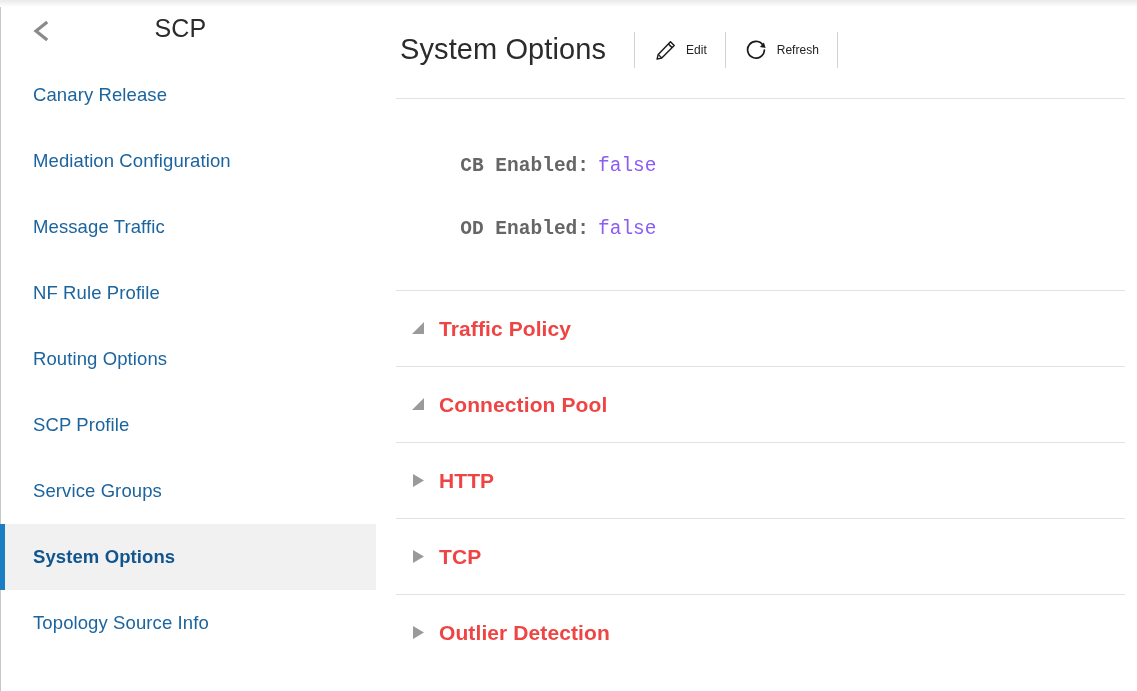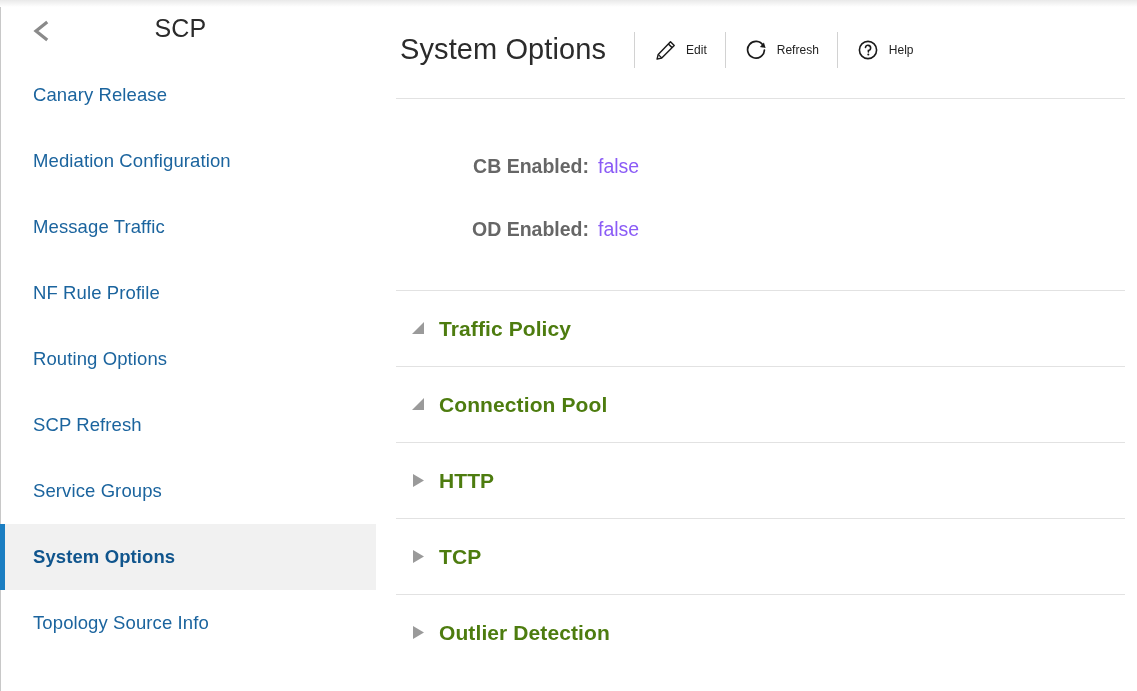--- a/index.html
+++ b/index.html
@@ -155,20 +155,21 @@
   #header-rule {
     height: 1px;
     background: #e2e2e2;
     margin-left: 20px;
     margin-right: 12px;
   }
 
   
   #fields {
     padding-top: 56px;
+    font-family: Liberation Mono, monospace;
   }
   .field-row {
     display: flex;
     align-items: baseline;
     height: 63px;
   }
   .field-label {
     width: 222px;
     text-align: right;
     font-weight: bold;
@@ -205,21 +206,21 @@
     margin-right: 11px;
     display: flex;
     align-items: center;
     justify-content: center;
     flex: 0 0 20px;
   }
   .section-caret svg { display:block; }
   .section-title {
     font-size: 21px;
     font-weight: bold;
-    color: #4d7c0f;
+    color: #ef4444;
     letter-spacing: .1px;
     white-space: nowrap;
   }
 </style>
 </head>
 <body>
 
 <div id="top-shadow"></div>
 
 <div id="page">
@@ -247,21 +248,21 @@
         <div class="nav-item">
           <span>Message Traffic</span>
         </div>
         <div class="nav-item">
           <span>NF Rule Profile</span>
         </div>
         <div class="nav-item">
           <span>Routing Options</span>
         </div>
         <div class="nav-item">
-          <span>SCP Refresh</span>
+          <span>SCP Profile</span>
         </div>
         <div class="nav-item">
           <span>Service Groups</span>
         </div>
         <div class="nav-item selected">
           <span>System Options</span>
         </div>
         <div class="nav-item">
           <span>Topology Source Info</span>
         </div>
@@ -288,30 +289,20 @@
           <div class="tool-btn">
             <span class="ticon">
               <svg width="24" height="24" viewBox="0 0 24 24">
                 <path d="M19.2 7.4 A8.4 8.4 0 1 0 20.4 12.1" fill="none" stroke="#1a1a1a" stroke-width="1.7" stroke-linecap="round"></path>
                 <polygon points="19.9,4.5 21.6,10.0 15.9,9.0" fill="#1a1a1a"></polygon>
               </svg>
             </span>
             <span>Refresh</span>
           </div>
           <div class="tool-sep"></div>
-          <div class="tool-btn">
-            <span class="ticon">
-              <svg width="24" height="24" viewBox="0 0 24 24">
-                <circle cx="12" cy="12" r="8.6" fill="none" stroke="#1a1a1a" stroke-width="1.6"></circle>
-                <path d="M9.5 9.4 a2.6 2.6 0 1 1 2.9 3.1 v1.4" fill="none" stroke="#1a1a1a" stroke-width="1.6" stroke-linecap="round"></path>
-                <circle cx="12.3" cy="16.6" r="1.0" fill="#1a1a1a"></circle>
-              </svg>
-            </span>
-            <span>Help</span>
-          </div>
         </div>
     </div>
 
     <div id="header-rule"></div>
 
     <div id="fields">
         <div class="field-row">
           <div class="field-label">CB Enabled:</div>
           <div class="field-value">false</div>
         </div>

